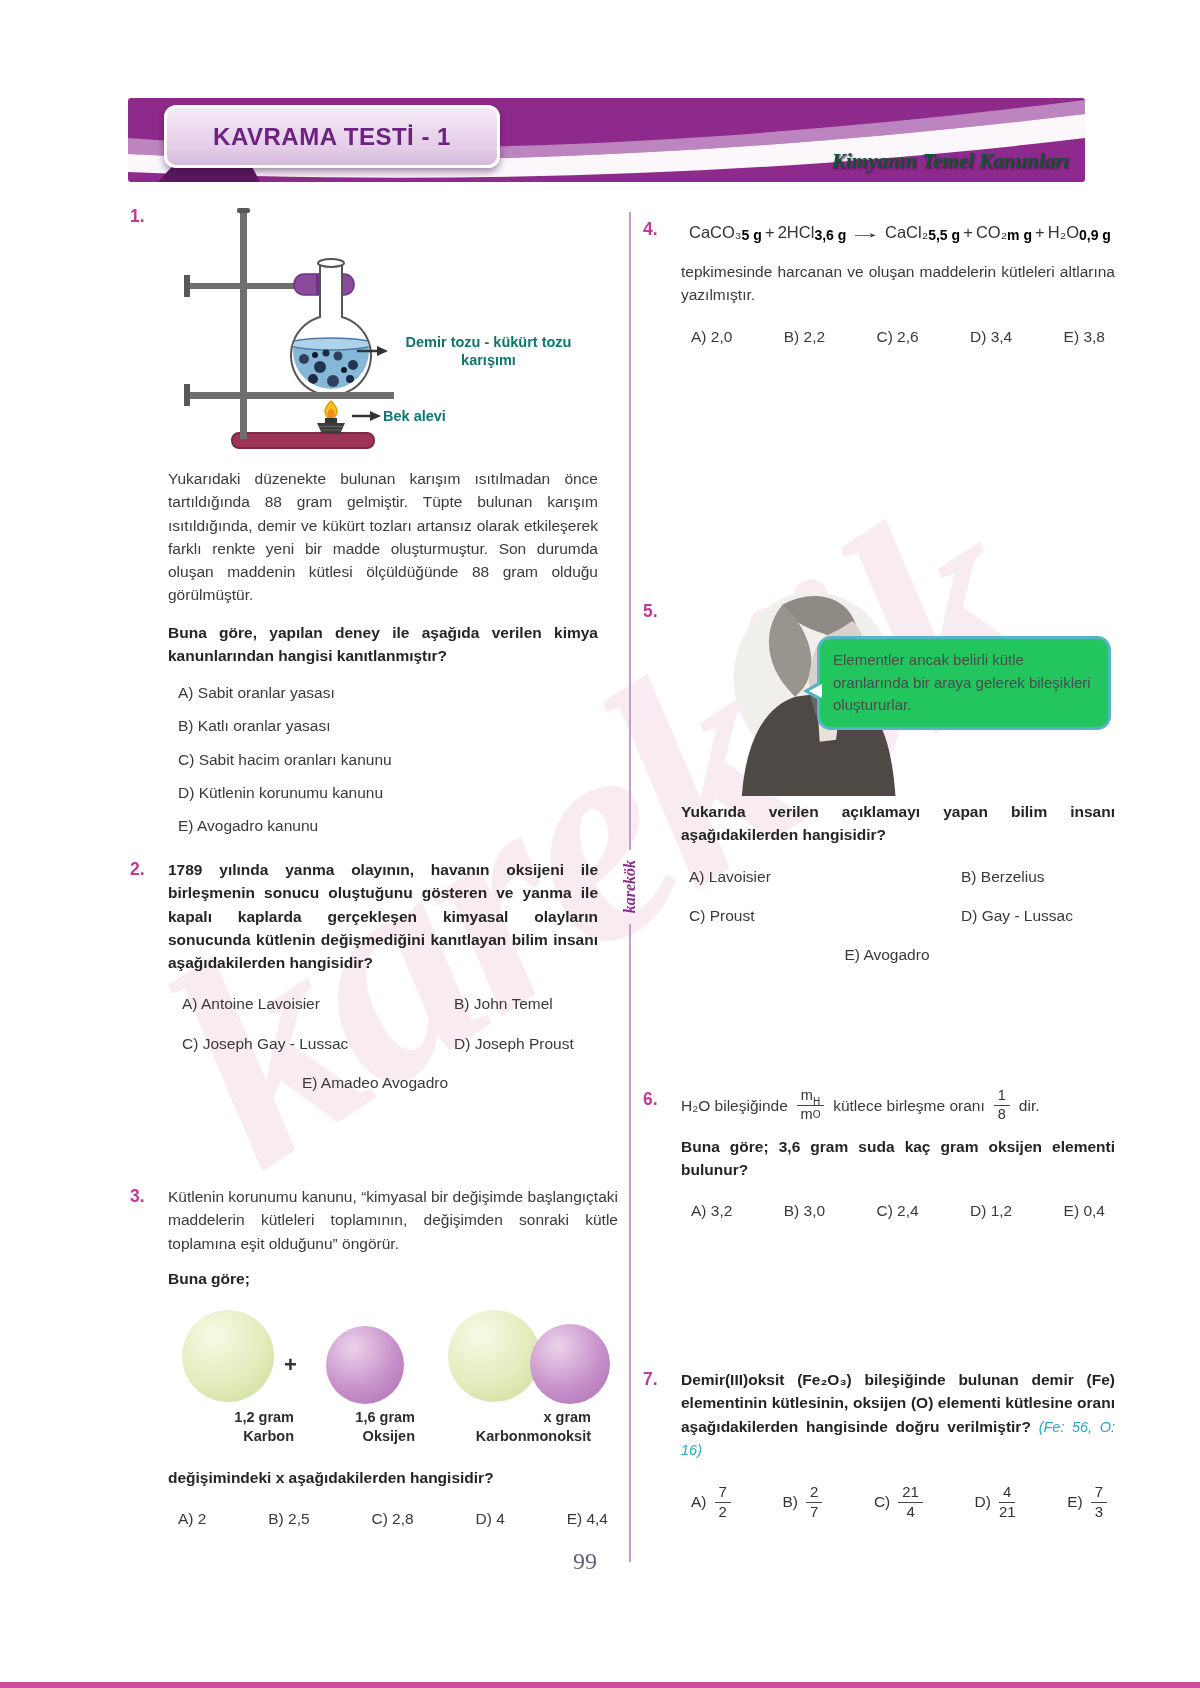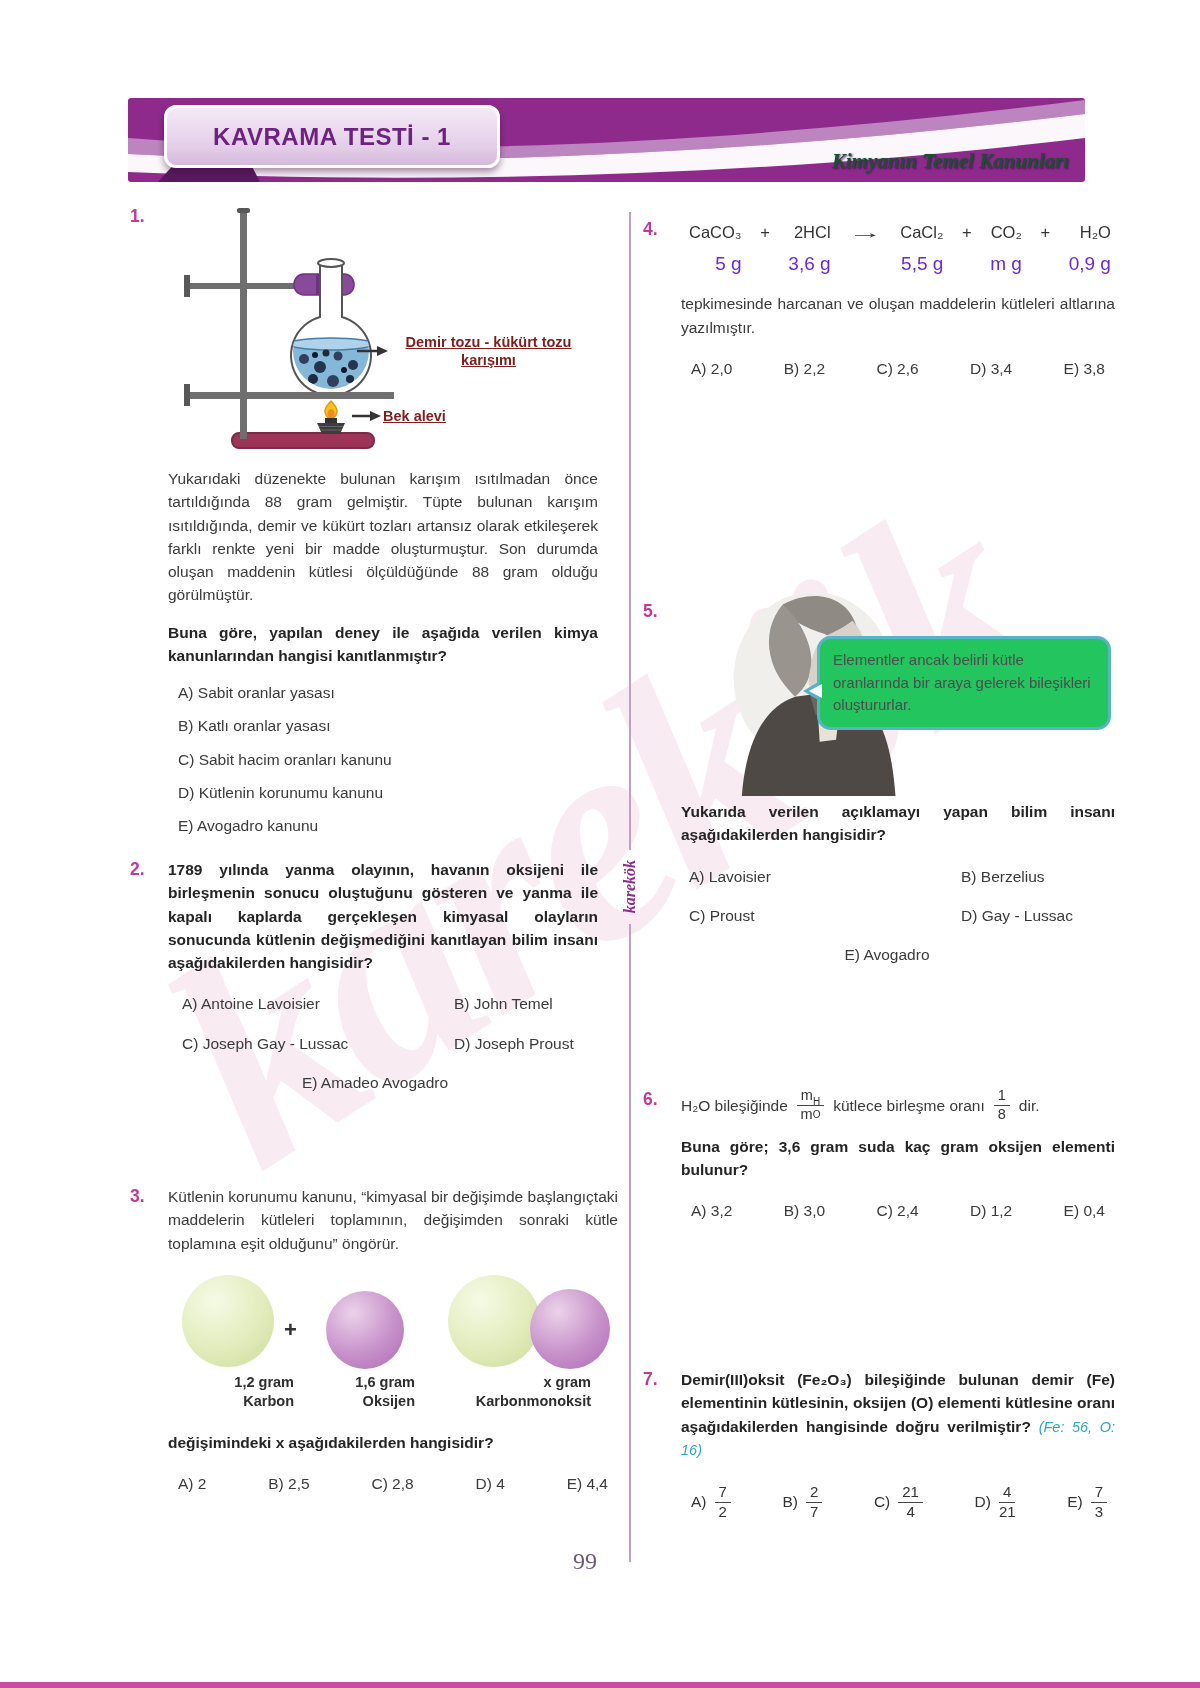--- a/index.html
+++ b/index.html
@@ -41,37 +41,37 @@
   .lead-bold{font-weight:700;color:#242424;margin-top:12px;}
   .opts-v{margin-top:14px;}
   .opts-v .opt{margin:10px 0;padding-left:10px;}
   .opts-row{display:flex;justify-content:space-between;margin-top:18px;padding:0 10px 0 10px;}
   .opts-grid{display:grid;grid-template-columns:272px 1fr;row-gap:16px;margin-top:18px;padding-left:14px;}
   .opt-center{grid-column:1/3;justify-self:center;padding-right:30px;}
 
   
   .fig1{position:relative;width:427px;height:260px;}
   .fig1 svg{position:absolute;left:0;top:0;}
-  .fig1 .flabel{position:absolute;font-weight:700;font-size:14.5px;color:#7f1d1d;line-height:1.25;text-decoration:underline;}
+  .fig1 .flabel{position:absolute;font-weight:700;font-size:14.5px;color:#0f766e;line-height:1.25;}
   .flabel-mix{left:213px;top:128px;width:215px;text-align:center;}
   .flabel-flame{left:215px;top:202px;}
 
   
   .fig3{position:relative;width:450px;height:152px;margin-top:14px;}
   .sphere{position:absolute;border-radius:50%;}
   .sp-green{background:radial-gradient(circle at 35% 28%,#f6fae6 0%,#e2ecbc 55%,#ccdb9a 100%);}
   .sp-purple{background:radial-gradient(circle at 35% 28%,#ecd2ea 0%,#c791ca 55%,#ab6bb4 100%);}
   .fig3 .fplus{position:absolute;left:116px;top:44px;font-weight:700;font-size:22px;color:#333;}
   .fig3 .slabel{position:absolute;top:104px;text-align:right;font-weight:600;font-size:14.5px;line-height:1.3;color:#2e2e2e;}
 
   
   .equation{display:flex;justify-content:space-between;align-items:flex-start;margin:2px 4px 0 8px;}
-  .eq-term{display:inline-flex;flex-direction:column;align-items:flex-end;}
+  .eq-term{display:inline-flex;flex-direction:row;align-items:flex-start;}
   .eq-f{font-size:16.5px;font-weight:500;color:#333;}
-  .eq-m{font-size:19px;color:#6d28d9;margin-top:5px;}
+  .eq-m{font-size:14px;color:#000000;margin-top:5px;font-weight:bold;}
   .eq-op{font-size:16.5px;font-weight:500;color:#333;padding-top:0;}
   .eq-arrow{display:inline-block;transform:scaleX(2.1);padding:0 8px;}
 
   
   .fig5{position:relative;width:430px;height:200px;}
   .fig5 svg{position:absolute;left:30px;top:-14px;}
   .bubble{position:absolute;left:136px;top:36px;width:262px;background:#22c55e;z-index:2;
     border:3px solid #57b4c6;border-radius:14px;padding:10px 13px;
     font-size:15px;line-height:1.5;color:#4c4c4c;}
   .bubble:before{content:"";position:absolute;left:-17px;top:42px;width:0;height:0;
@@ -204,20 +204,21 @@
         <div>D) Joseph Proust</div>
         <div class="opt-center">E) Amadeo Avogadro</div>
       </div>
     </div>
   </div>
 
   <div class="q" style="left:130px;top:1185px;width:470px;">
     <div class="qnum">3.</div>
     <div class="qbody">
       <div class="qtext">Kütlenin korunumu kanunu, “kimyasal bir değişimde başlangıçtaki maddelerin kütleleri toplamının, değişimden sonraki kütle toplamına eşit olduğunu” öngörür.</div>
+      <div class="lead-bold">Buna göre;</div>
       <div class="fig3">
         <div class="sphere sp-green" style="left:14px;top:6px;width:92px;height:92px;"></div>
         <div class="fplus">+</div>
         <div class="sphere sp-purple" style="left:158px;top:22px;width:78px;height:78px;"></div>
         <div class="sphere sp-green" style="left:280px;top:6px;width:92px;height:92px;"></div>
         <div class="sphere sp-purple" style="left:362px;top:20px;width:80px;height:80px;"></div>
         <div class="slabel" style="left:4px;width:122px;">
           <div>1,2 gram</div>
             <div>Karbon</div>
         </div>

